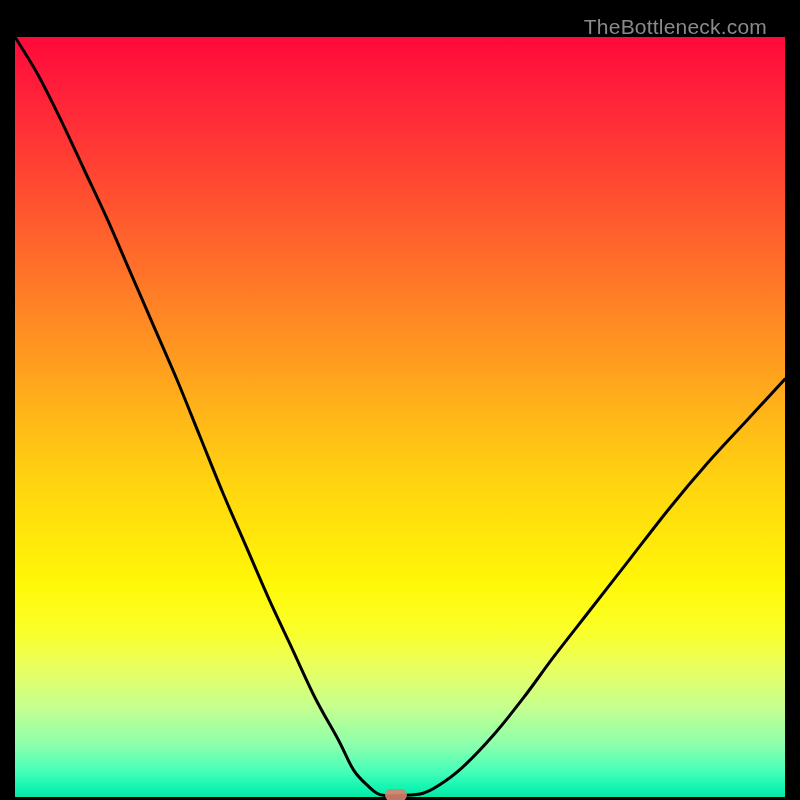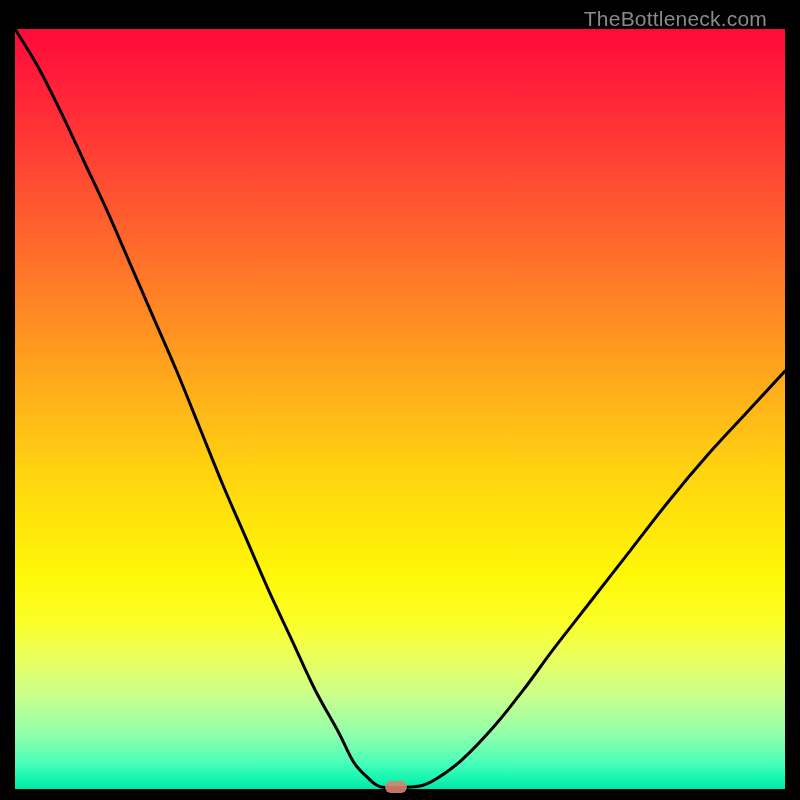--- a/index.html
+++ b/index.html
@@ -7,21 +7,21 @@
     padding: 0;
     width: 800px;
     height: 800px;
     background: #000;
     overflow: hidden;
     font-family: Arial, Helvetica, sans-serif;
   }
   .frame {
     position: absolute;
     left: 15px;
-    top: 4px;
+    top: 12px;
     width: 770px;
     height: 785px;
     background: #000;
   }
   .plot {
     position: absolute;
     left: 0;
     top: 25px;
     width: 770px;
     height: 760px;

